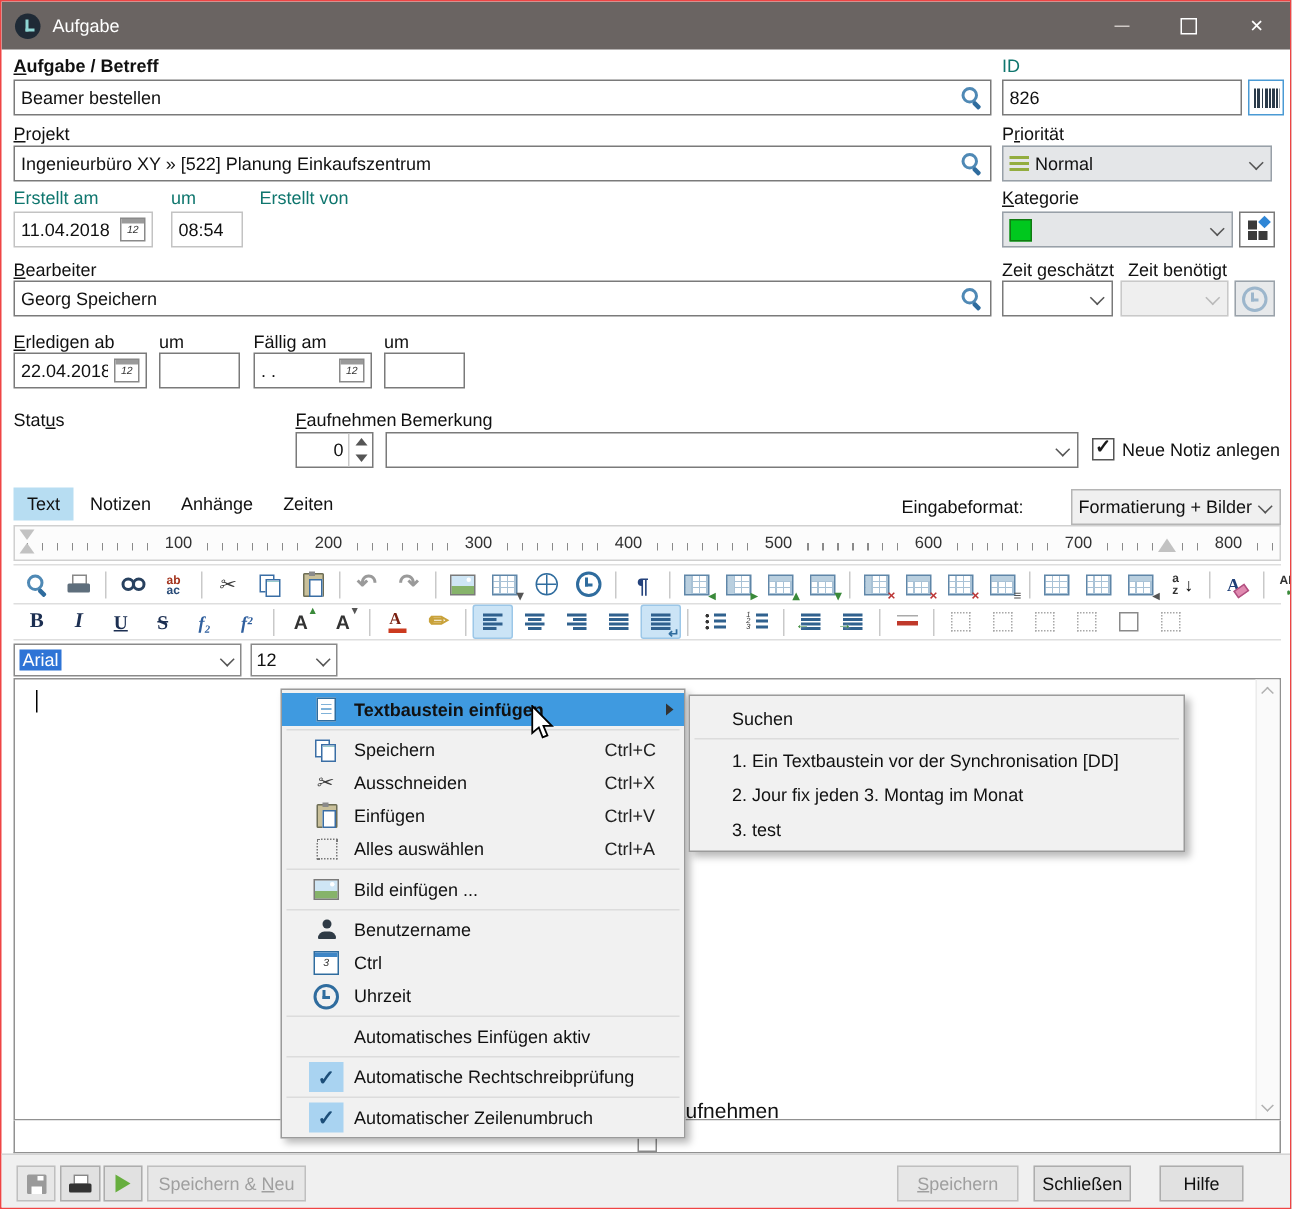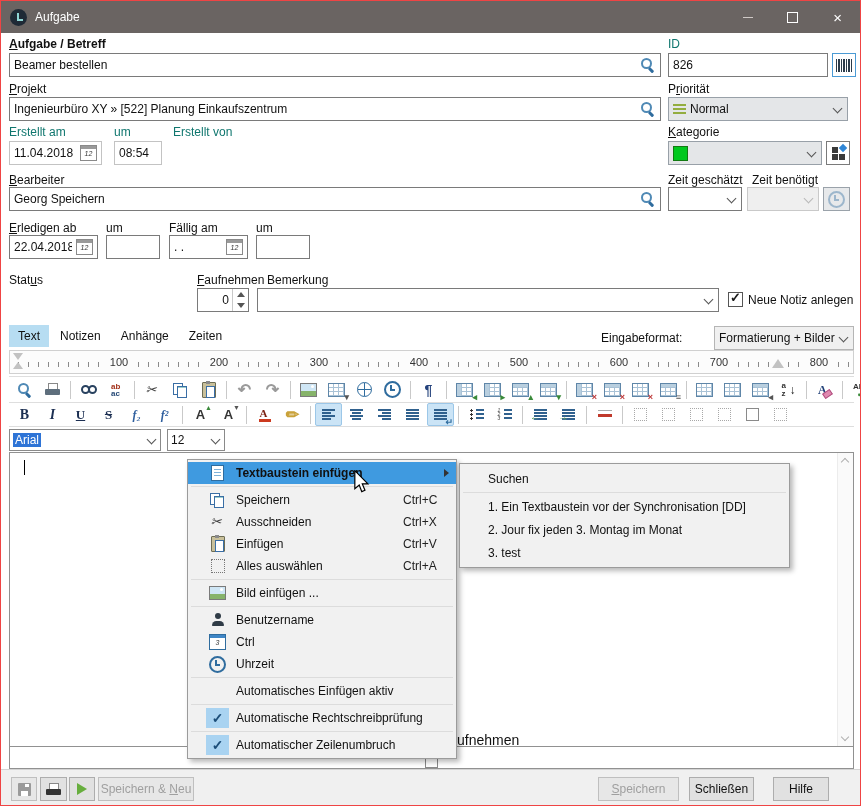--- a/index.html
+++ b/index.html
@@ -604,21 +604,21 @@
   <div class="bottombar" data-name="bottom-bar">
     <div class="btn dis" style="left:10px;width:26px" data-name="save-icon-button">
         <i class="ic" data-k="floppy" data-name="floppy-icon"></i>
       </div>
     <div class="btn" style="left:39px;width:27px" data-name="print-button">
         <i class="ic dark" data-k="print" data-name="printer-icon"></i>
       </div>
     <div class="btn" style="left:68px;width:26px" data-name="start-button">
         <i class="ic" data-k="play" data-name="play-icon"></i>
       </div>
-    <div class="btn dis" style="left:97px;width:96px" data-name="speichern-neu-button">
+    <div class="btn dis" style="left:97px;width:106px" data-name="speichern-neu-button">
         <span><span>Speichern &amp; </span><span class="ul">N</span><span>eu</span></span>
       </div>
     <div class="btn dis" style="left:597px;width:81px" data-name="speichern-button">
         <span><span></span><span class="ul">S</span><span>peichern</span></span>
       </div>
     <div class="btn" style="left:688px;width:65px" data-name="schliessen-button">Schließen</div>
     <div class="btn" style="left:772px;width:56px" data-name="hilfe-button">Hilfe</div>
   </div>
 
   <div class="menu" data-name="context-menu">

